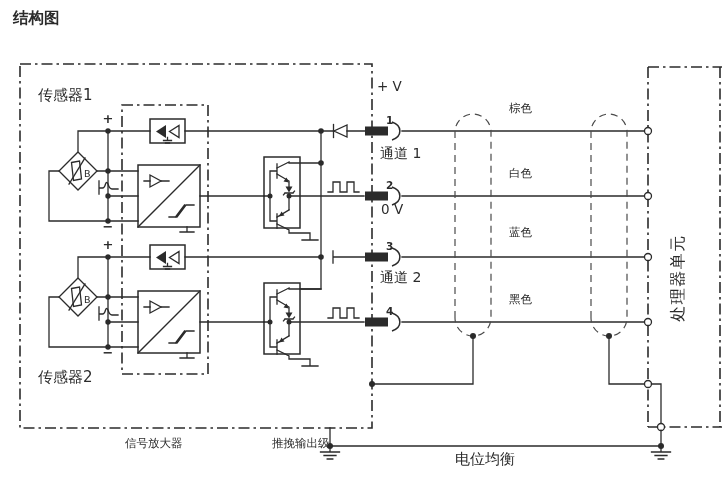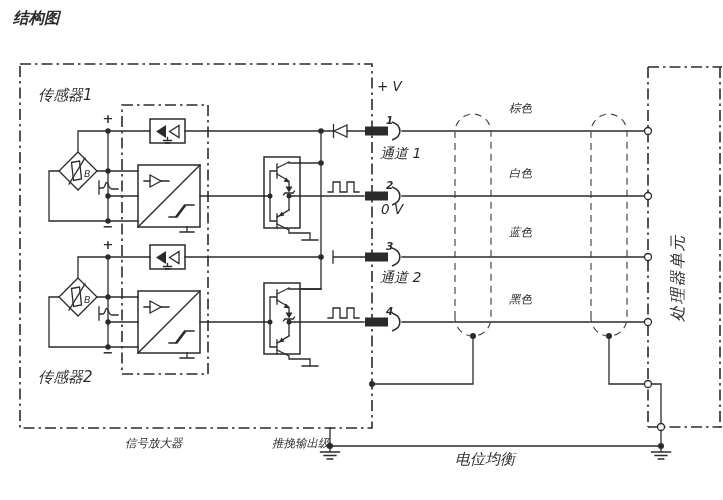--- a/index.html
+++ b/index.html
@@ -1,17 +1,17 @@
 <!DOCTYPE html>
 <html><head>
 <meta charset="utf-8">
 <style>
   html,body{margin:0;padding:0;background:#ffffff;}
   .stage{position:relative;width:723px;height:500px;background:#ffffff;overflow:hidden;
-         font-family:"DejaVu Sans","Liberation Sans",sans-serif;font-style:italic;}
+         font-family:"DejaVu Sans","Liberation Sans",sans-serif;}
   svg{position:absolute;left:0;top:0;}
   svg text{fill:#2b2b2b;font-family:"DejaVu Sans","Liberation Sans",sans-serif;}
   .w{stroke:#2b2b2b;stroke-width:1.3;fill:none;stroke-linecap:square;}
   .bx{stroke:#2b2b2b;stroke-width:1.5;fill:none;}
   .dd{stroke:#2b2b2b;stroke-width:1.6;fill:none;stroke-dasharray:11 4 2.5 4;}
   .dsh{stroke:#4a4a4a;stroke-width:1.2;fill:none;stroke-dasharray:7 5;}
   .dot{fill:#2b2b2b;stroke:none;}
   .blk{fill:#2b2b2b;stroke:none;}
   .opn{fill:#ffffff;stroke:#2b2b2b;stroke-width:1.3;}
   .ttl{font-weight:bold;font-size:15.5px;}

